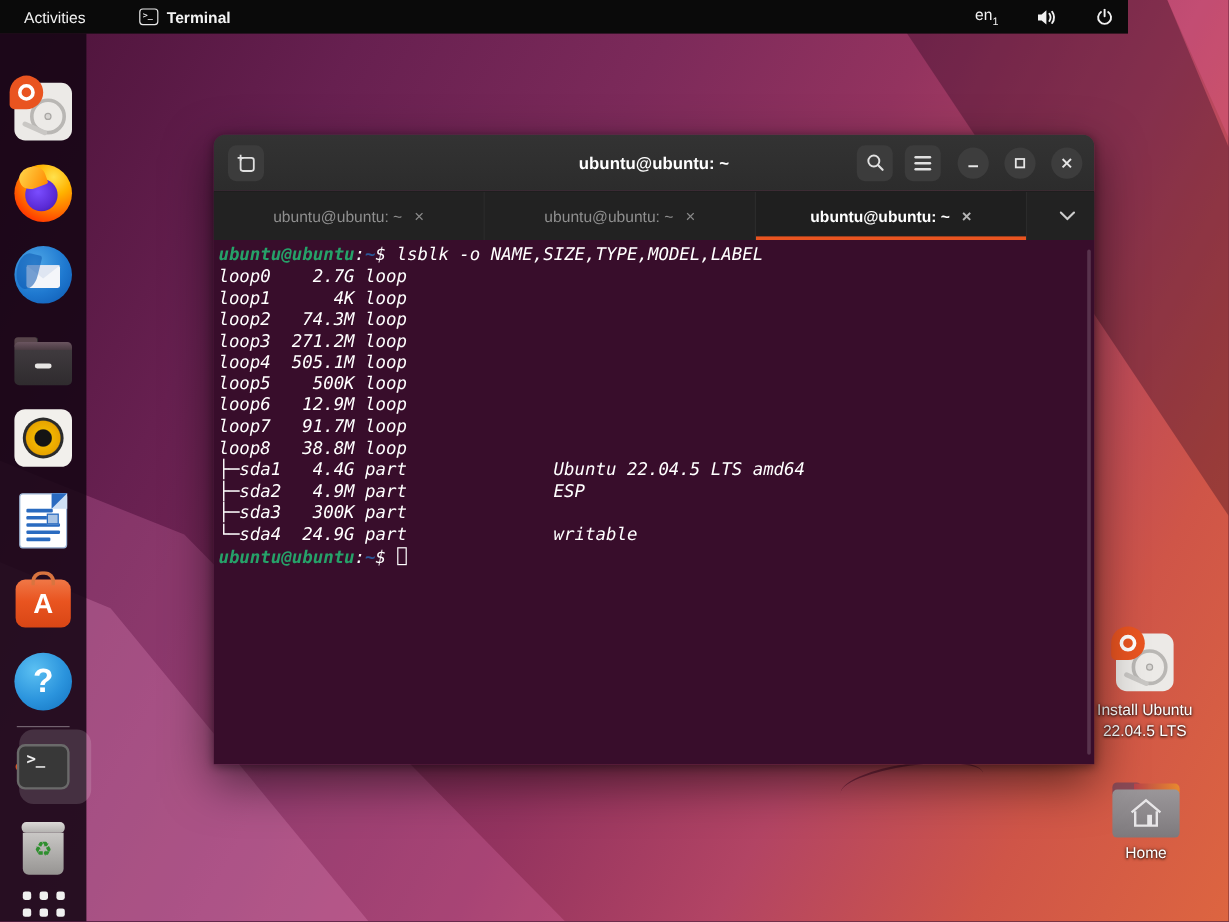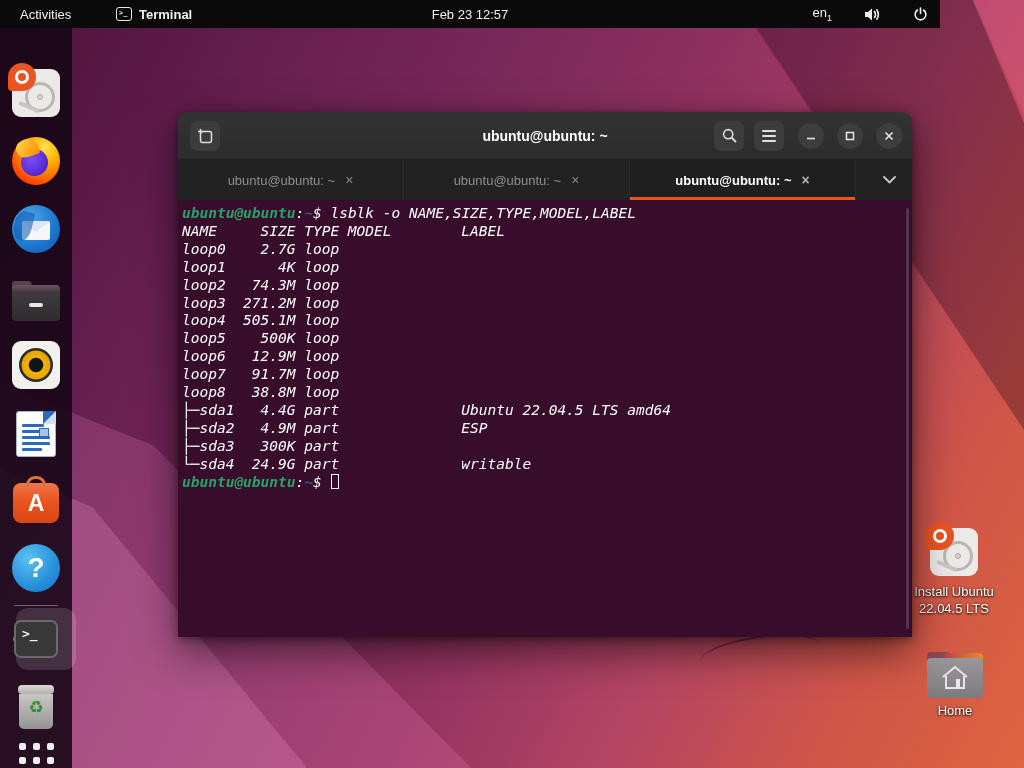--- a/index.html
+++ b/index.html
@@ -174,21 +174,20 @@
   </div>
   <div class="dlabel">Home</div>
 </div>
 
 <div class="topbar">
   <div class="tb-activities">Activities</div>
   <div class="tb-app">
     <div class="tb-term-icon">&gt;_</div>
     <span>Terminal</span>
   </div>
-  <div class="tb-clock">Feb 23  12:57</div>
   <div class="tb-right">
     <span class="tb-kbd"><span>en</span><sub>1</sub></span>
     <span class="tb-icon">
       <svg width="17" height="15" viewBox="0 0 17 15">
         <polygon points="1,5 4,5 8,1.5 8,13.5 4,10 1,10" fill="#f0f0f0"></polygon>
         <path d="M10.5 4.5 Q12.5 7.5 10.5 10.5" fill="none" stroke="#f0f0f0" stroke-width="1.6" stroke-linecap="round"></path>
         <path d="M12.8 2.8 Q16 7.5 12.8 12.2" fill="none" stroke="#f0f0f0" stroke-width="1.6" stroke-linecap="round"></path>
       </svg>
     </span>
     <span class="tb-icon">
@@ -344,21 +343,20 @@
     <div class="tab-chevron">
       <svg width="13" height="8" viewBox="0 0 13 8">
         <polyline points="1,1 6.5,6.5 12,1" fill="none" stroke="#cccccc" stroke-width="1.8" stroke-linecap="round"></polyline>
       </svg>
     </div>
   </div>
 
   <div class="term-body">
     <div class="term-line"><span class="p-user">ubuntu@ubuntu</span><span class="p-fg">:</span><span class="p-path">~</span><span class="p-fg">$</span><span class="p-fg"> lsblk -o NAME,SIZE,TYPE,MODEL,LABEL</span></div>
     <div>
-        <div class="term-line">NAME     SIZE TYPE MODEL        LABEL</div>
         <div class="term-line">loop0    2.7G loop</div>
         <div class="term-line">loop1      4K loop</div>
         <div class="term-line">loop2   74.3M loop</div>
         <div class="term-line">loop3  271.2M loop</div>
         <div class="term-line">loop4  505.1M loop</div>
         <div class="term-line">loop5    500K loop</div>
         <div class="term-line">loop6   12.9M loop</div>
         <div class="term-line">loop7   91.7M loop</div>
         <div class="term-line">loop8   38.8M loop</div>
         <div class="term-line">├─sda1   4.4G part              Ubuntu 22.04.5 LTS amd64</div>

